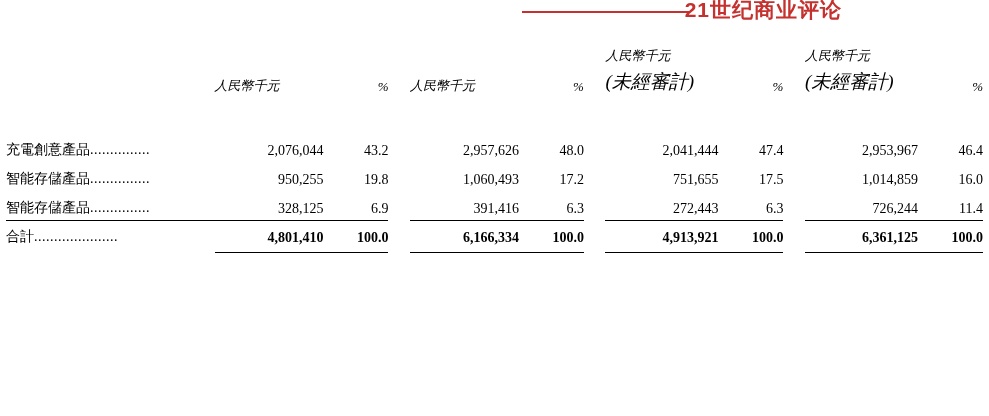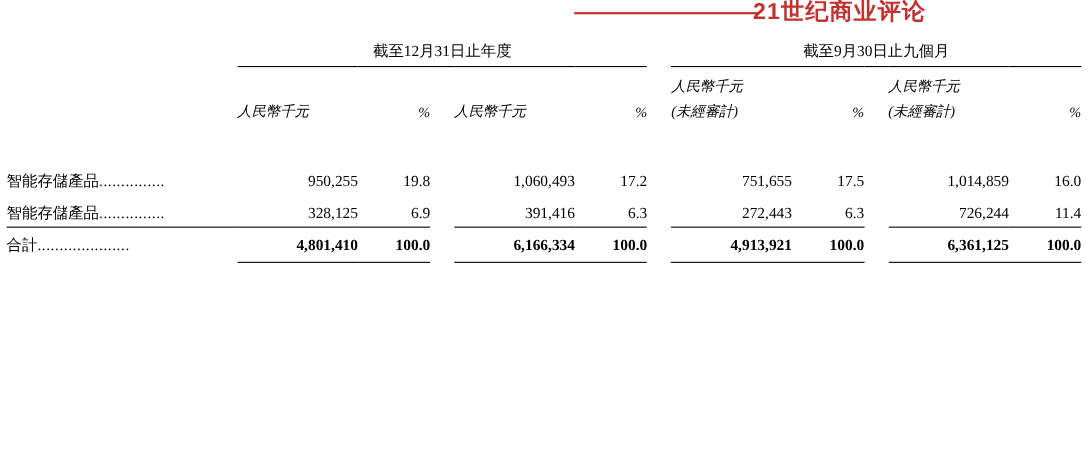--- a/index.html
+++ b/index.html
@@ -81,21 +81,21 @@
   .unit {
     text-align: left;
     font-style: italic;
     font-size: 13px;
     padding-top: 9px !important;
     white-space: nowrap;
   }
   .unit .sub {
     display: block;
     font-style: italic;
-    font-size: 13px;
+    font-size: 19px;
     padding-top: 4px;
   }
   .unit-pct {
     text-align: right;
     font-style: italic;
     font-size: 13px;
     padding-top: 9px !important;
   }
 
   .spacer-row td {
@@ -175,26 +175,20 @@
       <col class="c-pct">
       <col class="c-gap">
     <col class="c-num">
       <col class="c-pct">
       <col class="c-gap">
     <col class="c-num">
       <col class="c-pct">
   </colgroup>
 
   <tbody>
-      <tr>
-    <td></td>
-    <td class="grp" colspan="5">截至12月31日止年度</td>
-    <td class="grp-gap"></td>
-    <td class="grp" colspan="5">截至9月30日止九個月</td>
-  </tr>
 
 
   <tr>
     <td></td>
     <td class="unit">人民幣千元</td>
     <td class="unit-pct">%</td>
     <td></td>
     <td class="unit">人民幣千元</td>
     <td class="unit-pct">%</td>
     <td></td>
@@ -208,20 +202,34 @@
       <span>人民幣千元</span>
       <span class="sub">(未經審計)</span>
     </td>
     <td class="unit-pct">%</td>
   </tr>
 
   <tr class="spacer-row">
     <td colspan="12"></td>
   </tr>
 
+  <tr>
+    <td class="rowlabel"><span>充電創意產品</span><span class="dots">...............</span></td>
+    <td class="num">2,076,044</td>
+    <td class="pct">43.2</td>
+    <td class="gapcol"></td>
+    <td class="num">2,957,626</td>
+    <td class="pct">48.0</td>
+    <td class="gapcol"></td>
+    <td class="num">2,041,444</td>
+    <td class="pct">47.4</td>
+    <td class="gapcol"></td>
+    <td class="num">2,953,967</td>
+    <td class="pct">46.4</td>
+  </tr>
 
 
   <tr>
     <td class="rowlabel"><span>智能存儲產品</span><span class="dots">...............</span></td>
     <td class="num">950,255</td>
     <td class="pct">19.8</td>
     <td class="gapcol"></td>
     <td class="num">1,060,493</td>
     <td class="pct">17.2</td>
     <td class="gapcol"></td>

